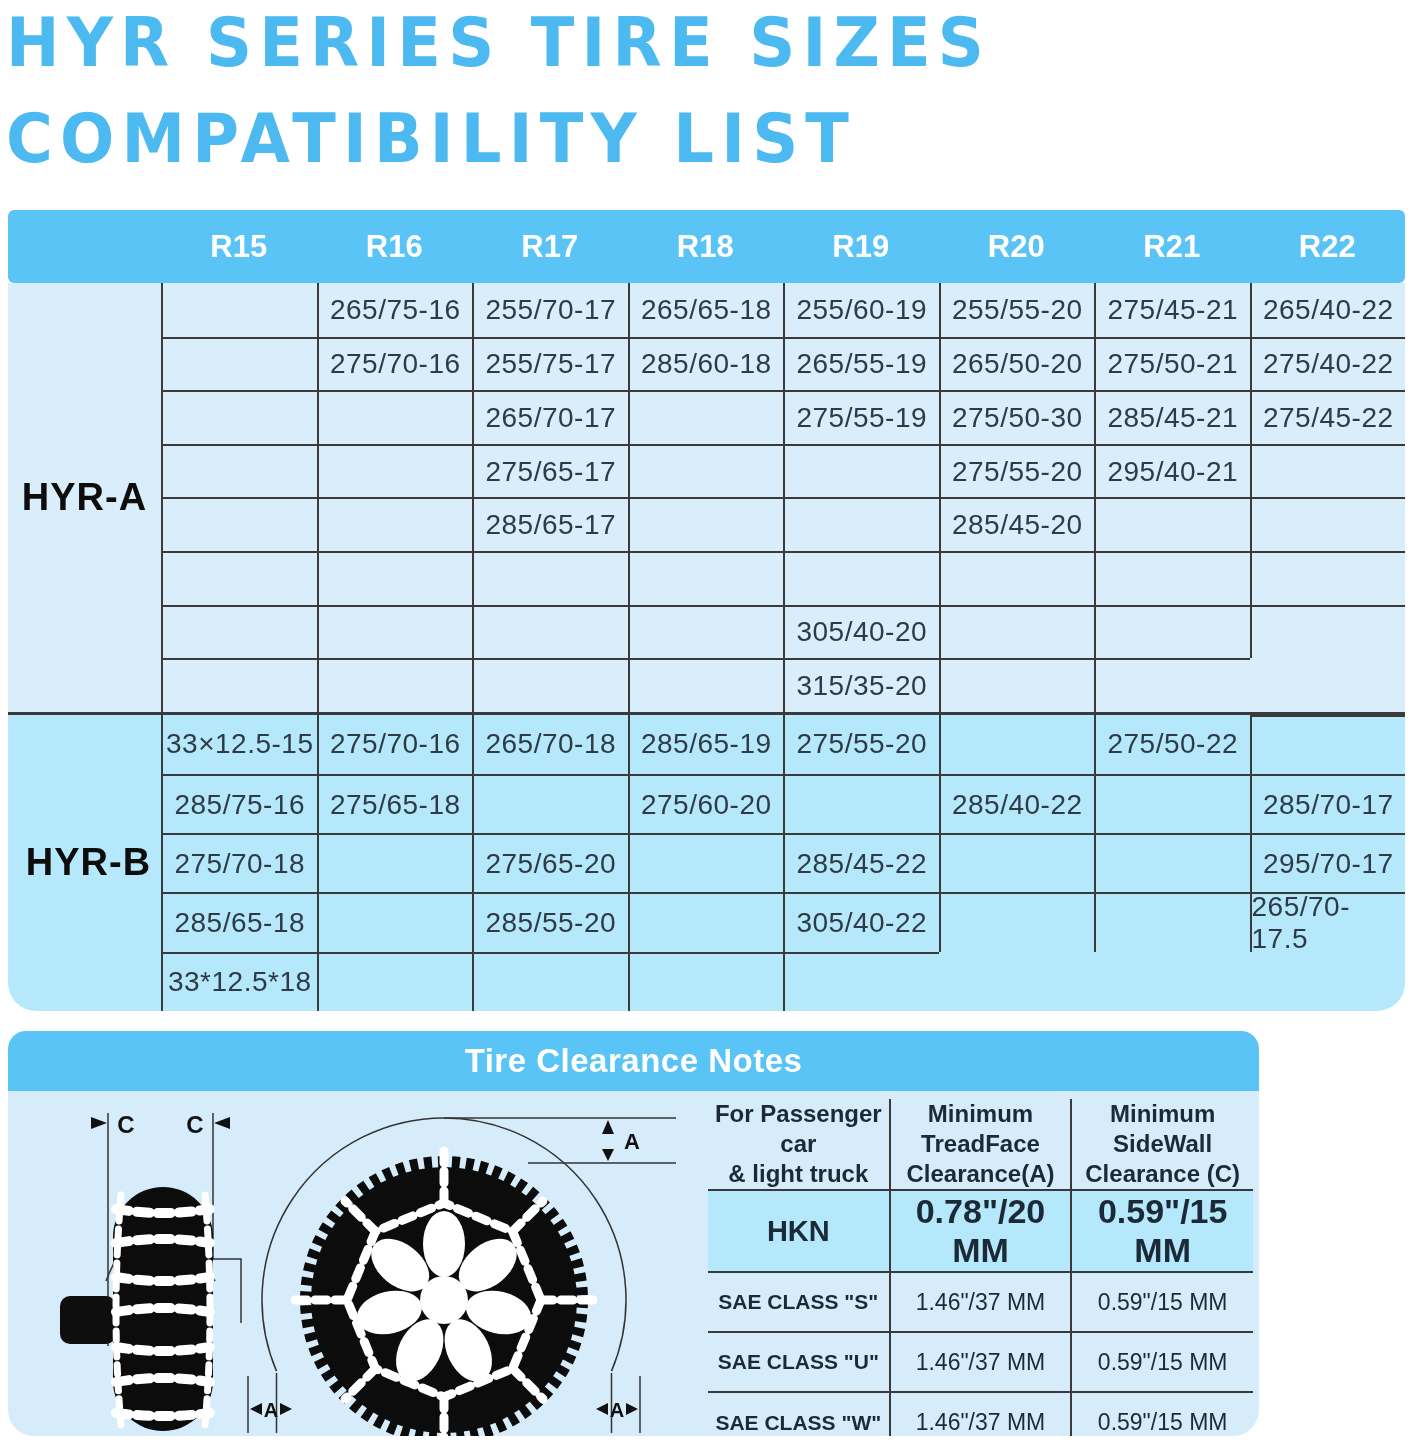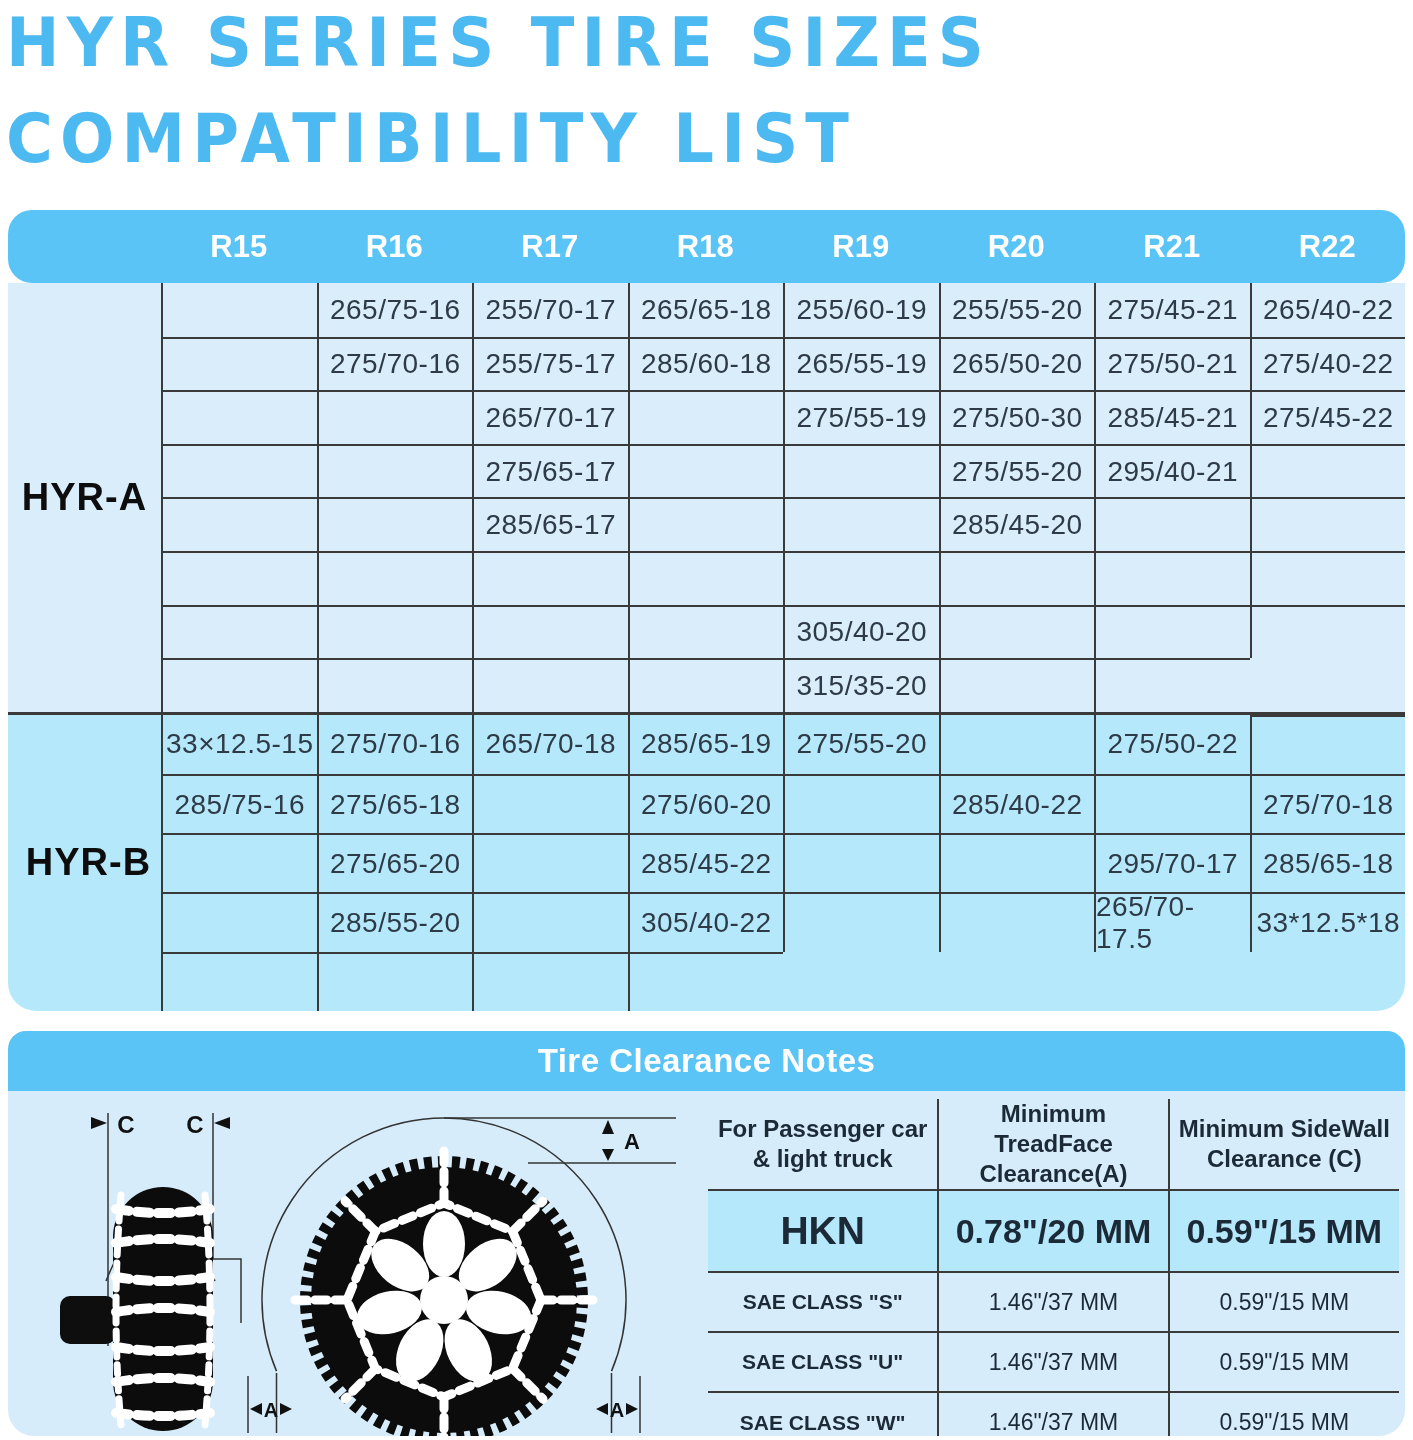--- a/index.html
+++ b/index.html
@@ -7,47 +7,47 @@
   .page { position:relative; width:1413px; height:1440px; }
 
   
   .title { position:absolute; left:6px; top:-6px; color:#4db9f1; font-family:"DejaVu Sans", sans-serif;
            font-weight:bold; font-size:62px; line-height:88px; letter-spacing:7px;
            transform:scale(1.03,1.10); transform-origin:left top; white-space:nowrap; }
 
   
   .main-table { position:absolute; left:8px; top:210px; width:1397px; }
   .grid-cols { display:grid; grid-template-columns:153px repeat(8, 1fr); }
-  .thead { background:#5ac4f6; border-radius:24px; height:73px; align-items:center; }
+  .thead { background:#5ac4f6; border-radius:6px; height:73px; align-items:center; }
   .thead .th { text-align:center; color:#ffffff; font-weight:bold; font-size:31px; }
   .tbody { border-radius:0 0 28px 28px; overflow:hidden; }
   .section-a { background:#d9edfb; grid-auto-rows:53.6px; }
   .section-b { background:#b5e8fb; grid-auto-rows:59.2px; border-top:3px solid #3a3a3a; }
   .row-label { grid-column:1; display:flex; align-items:center; justify-content:center;
                font-weight:bold; font-size:38px; color:#0d0d0d; letter-spacing:1px; }
   .section-a .row-label { grid-row:1 / span 8;text-align:right; }
   .section-b .row-label { grid-row:1 / span 5;margin-left:8px; }
   .cell { border-left:2px solid #3a3a3a; border-top:2px solid #3a3a3a; display:flex; align-items:center;
           justify-content:center; font-size:28px; color:#2e3b47; letter-spacing:0.5px; }
   .cell.first-row { border-top:none; }
 
   
-  .notes { position:absolute; left:8px; top:1031px; width:1397px; }
+  .notes { position:absolute; left:8px; top:1031px; width:1251px; }
   .notes-bar { height:60px; background:#5ac4f6; border-radius:18px 18px 0 0; display:flex; align-items:center;
                justify-content:center; color:#ffffff; font-weight:bold; font-size:33px; letter-spacing:0.5px; }
   .notes-panel { height:345px; background:#d6ecfa; border-radius:0 0 26px 26px; display:flex; overflow:hidden; }
   .diagram { width:700px; height:345px; flex:none; }
   .ctable-wrap { flex:1; padding:8px 6px 10px 0; }
   table.ctable { width:100%; border-collapse:collapse; table-layout:fixed; }
   .ctable td { text-align:center; vertical-align:middle; color:#1b2a36; }
   .ctable td.vline { border-left:2px solid #3a3a3a; }
   .ctable tr + tr td { border-top:2px solid #3a3a3a; }
   .ctable .chead td { font-weight:bold; font-size:24px; line-height:1.25; white-space:pre-line; height:66px; }
   .ctable .hkn td { height:82px; background:#b5e8fb; font-weight:bold; }
-  .hkn .cname { font-size:39px; }
+  .hkn .cname { font-size:29px; }
   .hkn .cval  { font-size:34px; }
   .ctable .sae td { height:60px; }
   .sae .cname { font-weight:bold; font-size:21px; }
   .sae .cval  { font-size:23px; }
 </style>
 </head>
 <body>
 
 <div class="page">
 
@@ -145,20 +145,21 @@
           <div class="cell first-row"></div>
           <div class="cell first-row">275/50-22</div>
           <div class="cell"></div>
           <div class="cell">285/75-16</div>
           <div class="cell">275/65-18</div>
           <div class="cell"></div>
           <div class="cell">275/60-20</div>
           <div class="cell"></div>
           <div class="cell">285/40-22</div>
           <div class="cell"></div>
+          <div class="cell">285/70-17</div>
           <div class="cell">275/70-18</div>
           <div class="cell"></div>
           <div class="cell">275/65-20</div>
           <div class="cell"></div>
           <div class="cell">285/45-22</div>
           <div class="cell"></div>
           <div class="cell"></div>
           <div class="cell">295/70-17</div>
           <div class="cell">285/65-18</div>
           <div class="cell"></div>

